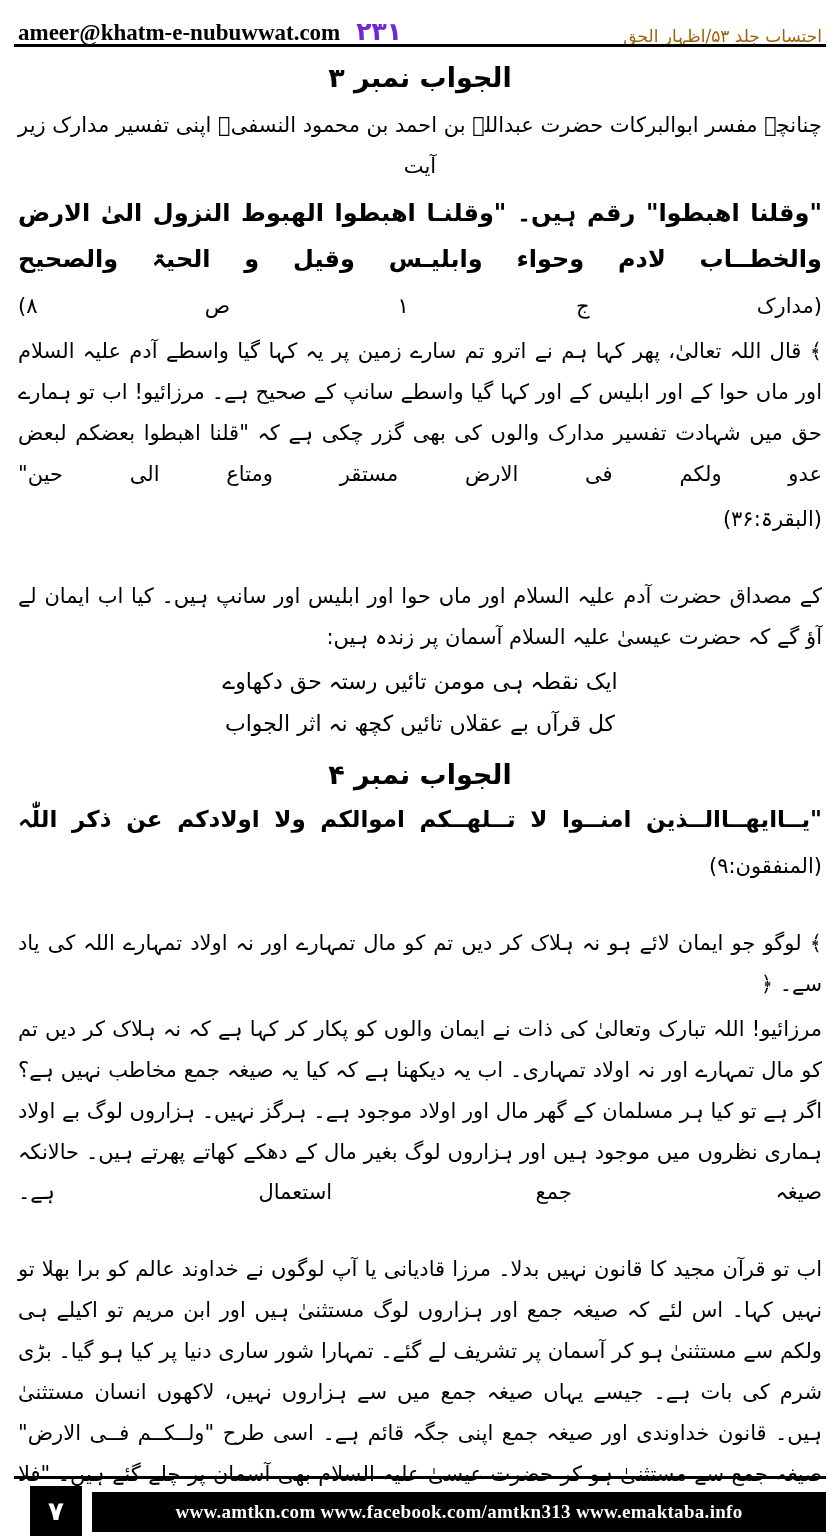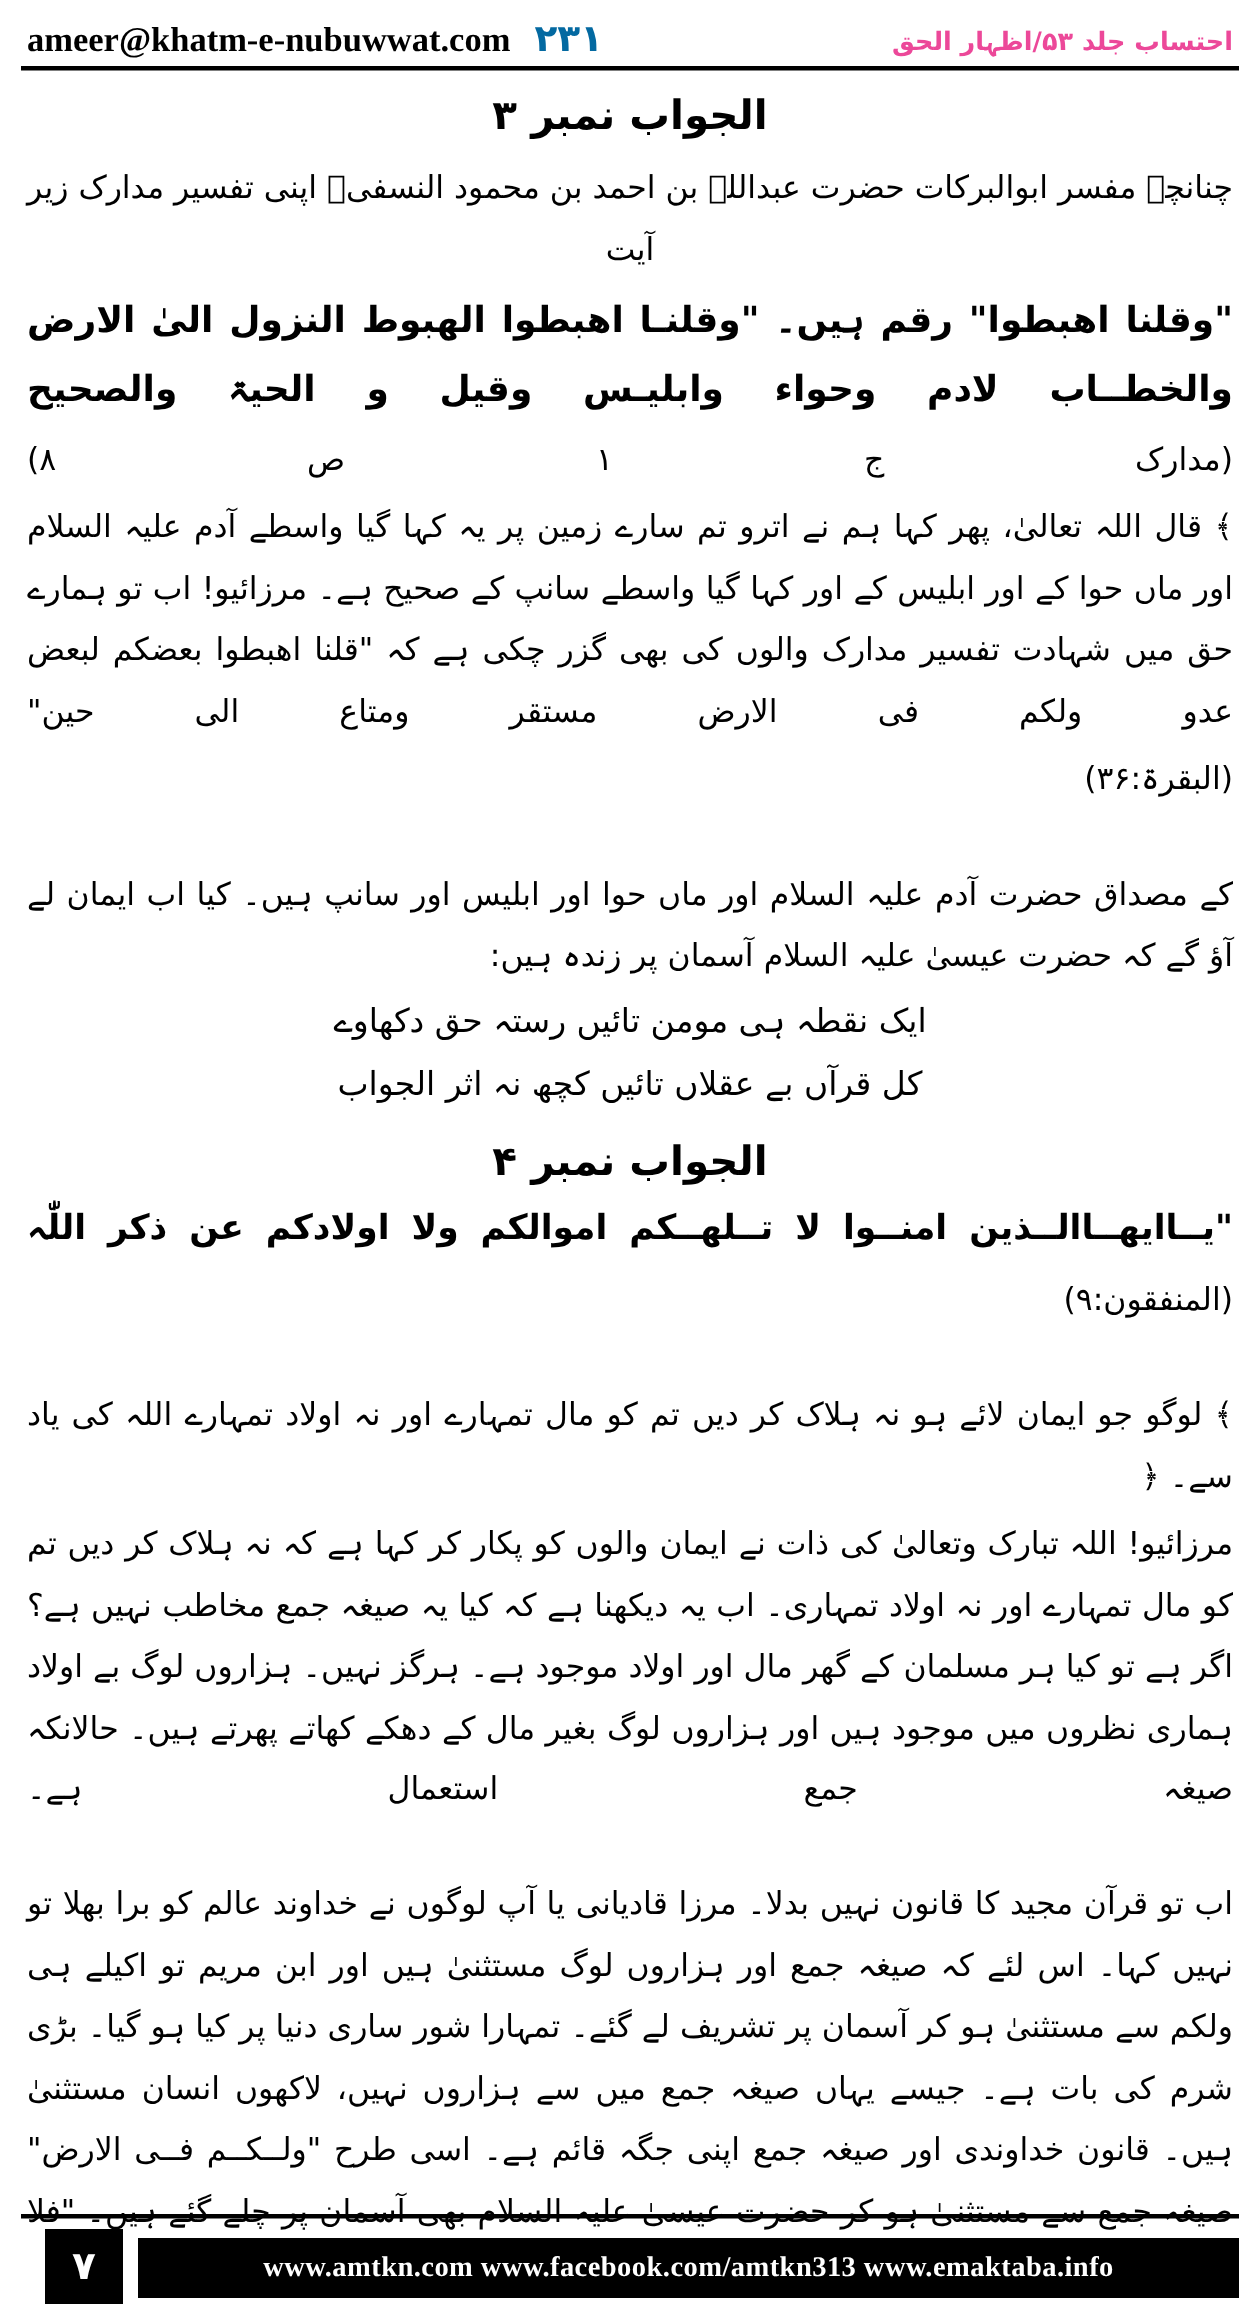--- a/index.html
+++ b/index.html
@@ -20,47 +20,47 @@
   
   .header {
     position: absolute;
     top: 0;
     left: 0;
     width: 840px;
     height: 46px;
     box-sizing: border-box;
     padding: 4px 18px 0 18px;
     display: flex;
-    align-items: center;
+    align-items: flex-end;
     justify-content: space-between;
   }
   .header-left {
     display: flex;
     align-items: baseline;
     gap: 16px;
   }
   .site-email {
     font-family: "Liberation Serif", serif;
     font-size: 23px;
     font-weight: 700;
     letter-spacing: 0px;
     color: #000;
   }
   .page-number {
     font-family: "DejaVu Sans", sans-serif;
     font-size: 25px;
     font-weight: 700;
-    color: #0369a1;
+    color: #6d28d9;
   }
   .header-right {
     direction: rtl;
     font-family: "DejaVu Sans", sans-serif;
     font-size: 17px;
-    font-weight: 700;
-    color: #ec4899;
+    font-weight: 400;
+    color: #a16207;
     padding-top: 4px;
   }
   .header-rule {
     position: absolute;
     top: 44px;
     left: 14px;
     width: 812px;
     height: 3px;
     background: #000;
   }

